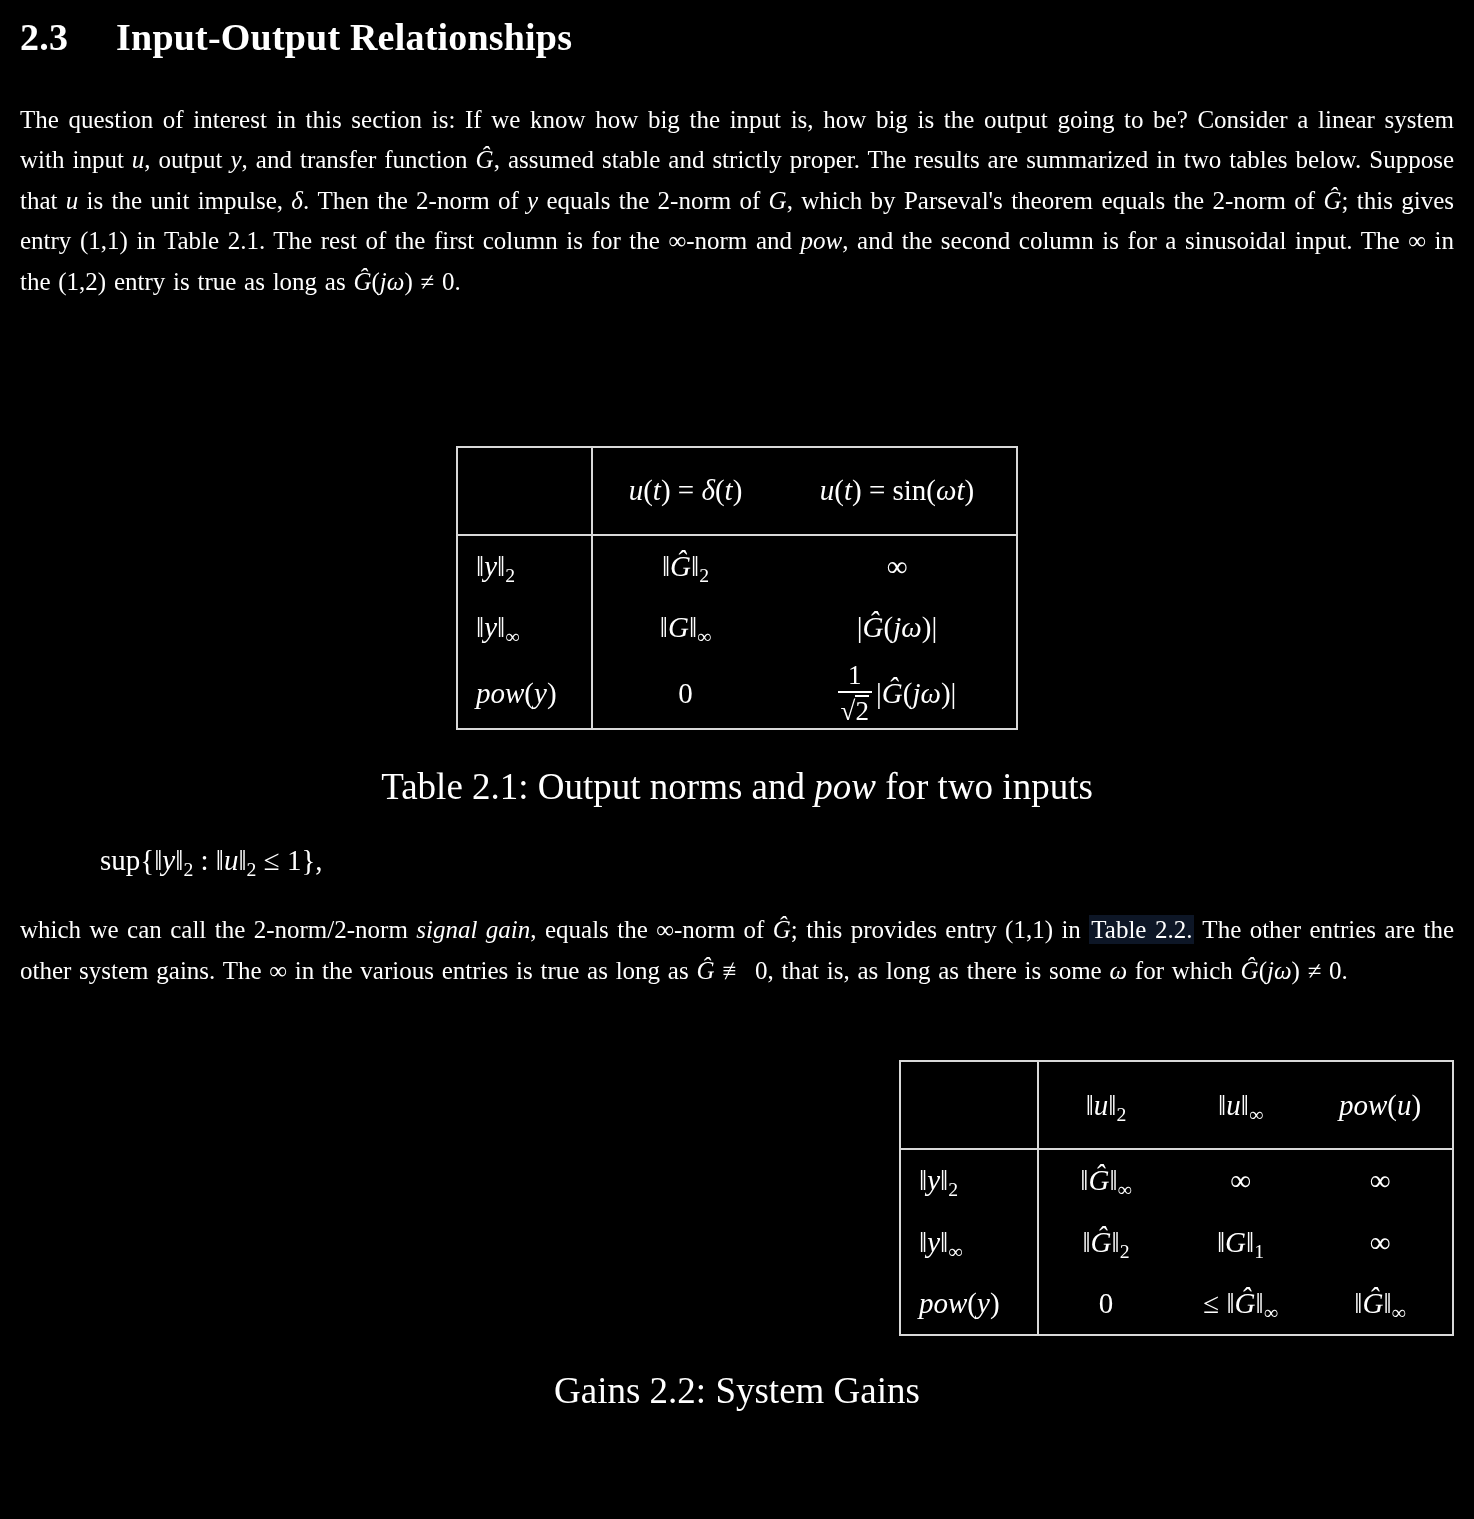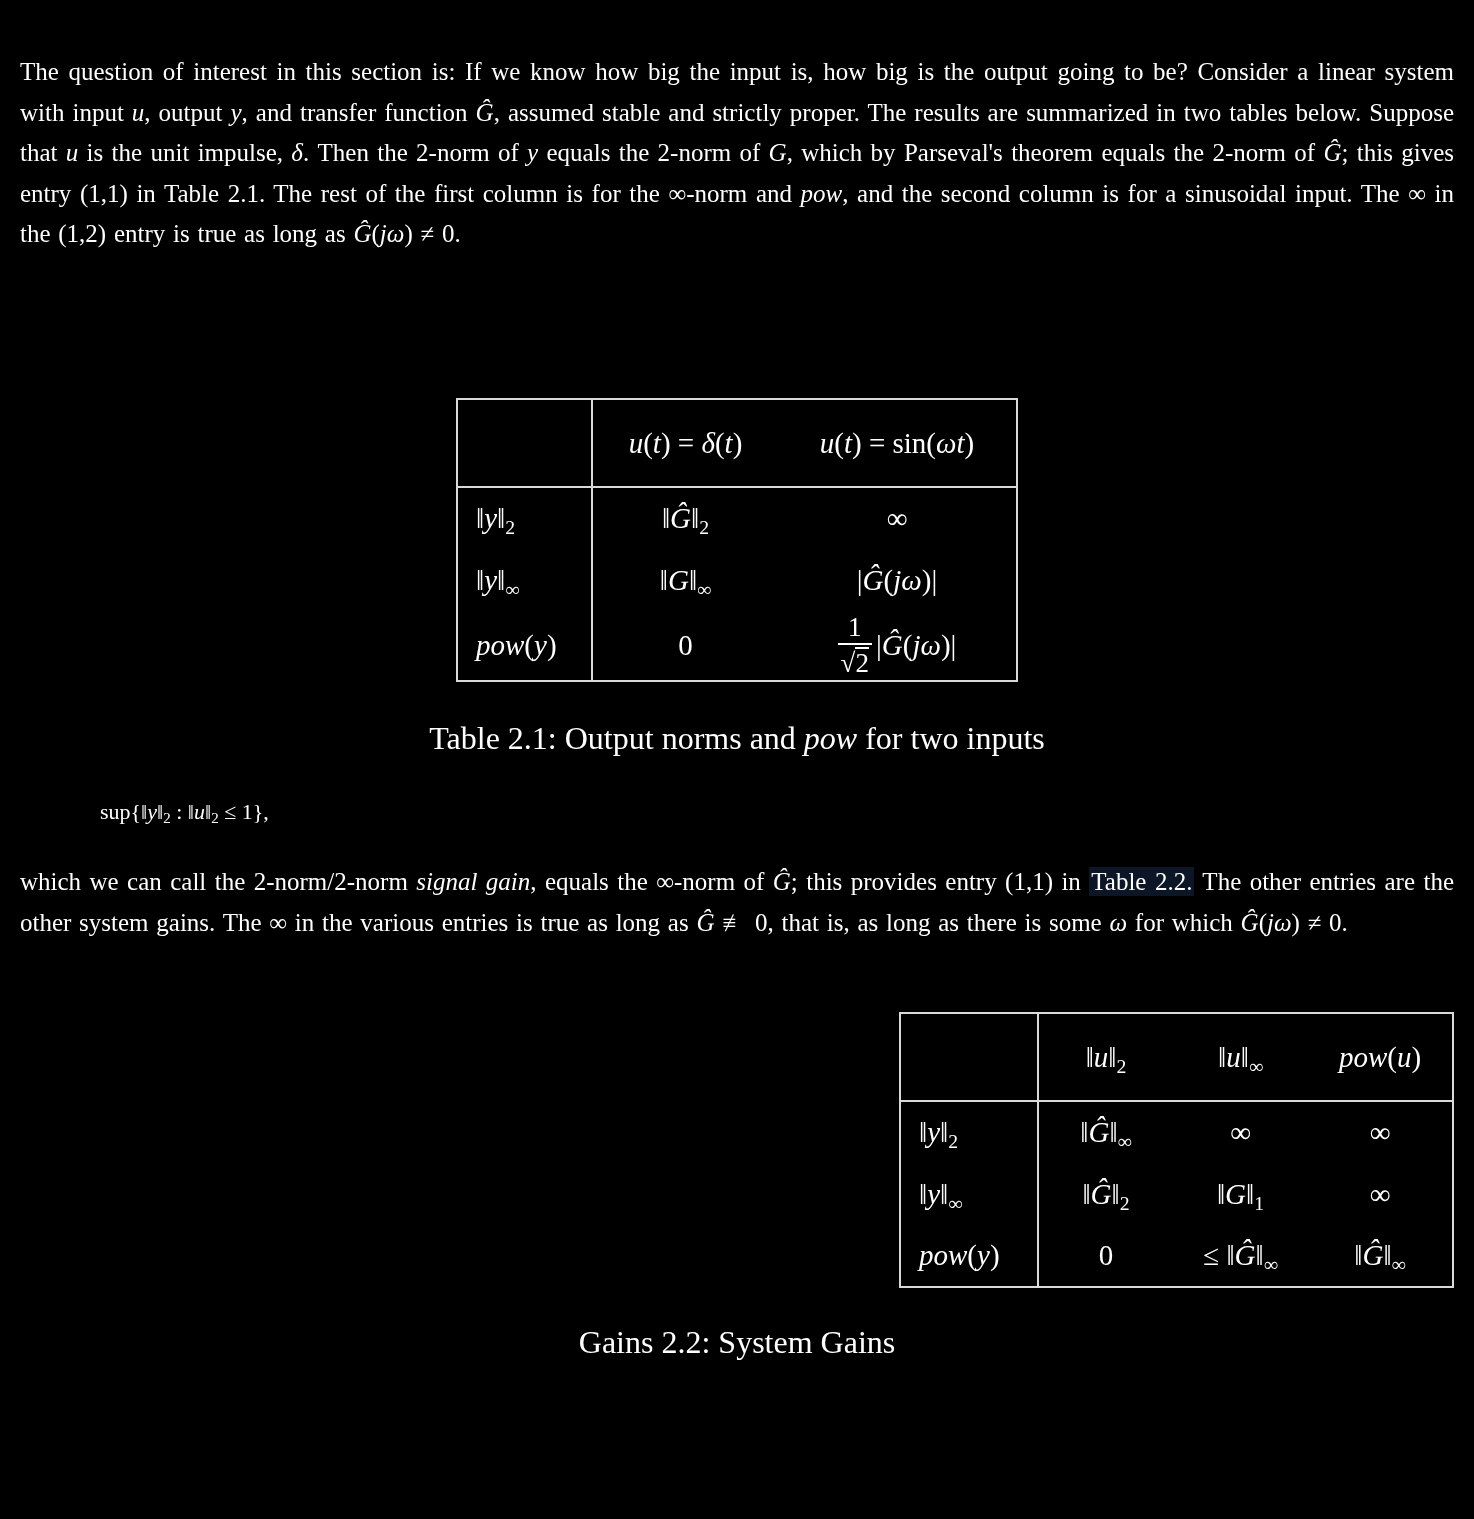--- a/index.html
+++ b/index.html
@@ -31,21 +31,21 @@
     font-size:25px;line-height:40.6px;
     text-align:justify;
     word-spacing:1.5px;
   }
   .p1{margin-top:40px;height:284px;}
   .p2{margin-top:35px;height:81px;text-indent:55px;}
   .p3{margin-top:27px;height:122px;}
 
   .equation{
     margin-top:30px;margin-left:80px;height:46px;
-    font-size:22px;line-height:46px;
+    font-size:29px;line-height:46px;
   }
 
   .table-wrap{width:100%;display:flex;justify-content:center;}
   .tw1{margin-top:62px;}
   .tw2{margin-top:28px;justify-content:flex-end;}
 
   table.norm-table{
     border-collapse:collapse;table-layout:fixed;
     border:2px solid var(--table-border);
     font-size:29px;
@@ -56,21 +56,21 @@
   }
   .norm-table thead th{height:88px;border-bottom:2px solid var(--table-border);}
   .norm-table tbody td{height:62px;margin-top:48px;}
   .norm-table .rowlabel{
     text-align:left;padding-left:18px;
     border-right:2px solid var(--table-border);
     font-style:normal;
   }
 
   .caption{
-    text-align:center;font-size:32px;line-height:41px;height:41px;
+    text-align:center;font-size:37px;line-height:41px;height:41px;
   }
   .cap1{margin-top:36px;}
   .cap2{margin-top:34px;}
 
   sub{font-size:68%;vertical-align:-0.3em;line-height:0;}
   i{font-style:italic;}
 
   .table-link{background:var(--link-highlight);padding:1px 2px;}
 
   .frac{
@@ -80,20 +80,21 @@
   .frac .num{display:block;font-size:27px;padding:0 5px 1px 5px;}
   .frac .den{display:block;border-top:2px solid var(--text);font-size:27px;padding:2px 3px 0 3px;}
   .radicand{display:inline-block;border-top:2px solid var(--text);line-height:1.05;}
   .frac-rest{display:inline-block;vertical-align:middle;}
 </style>
 </head>
 <body>
 
 <div class="page">
 
+  <h1 class="section-heading"><span class="section-number">2.3</span><span>Input-Output Relationships</span></h1>
 
   <p class="body-text p1">The question of interest in this section is: If we know how big the input is, how big is the output going to be? Consider a linear system with input <i>u</i>, output <i>y</i>, and transfer function <i>Ĝ</i>, assumed stable and strictly proper. The results are summarized in two tables below. Suppose that <i>u</i> is the unit impulse, <i>δ</i>. Then the 2-norm of <i>y</i> equals the 2-norm of <i>G</i>, which by Parseval's theorem equals the 2-norm of <i>Ĝ</i>; this gives entry (1,1) in Table 2.1. The rest of the first column is for the ∞-norm and <i>pow</i>, and the second column is for a sinusoidal input. The ∞ in the (1,2) entry is true as long as <i>Ĝ</i>(<i>jω</i>) ≠ 0.</p>
 
   <div class="table-wrap tw1">
     <table class="norm-table">
       <colgroup>
           <col style="width:135px">
           <col style="width:186px">
           <col style="width:239px">
         </colgroup>

